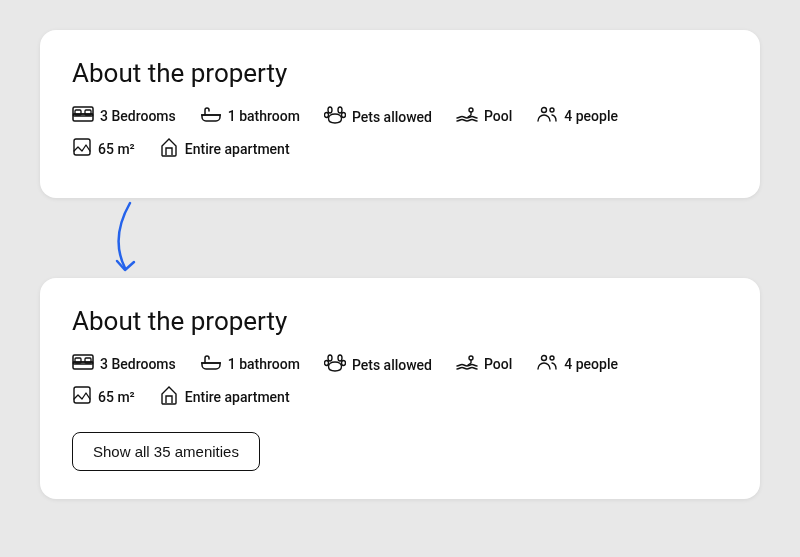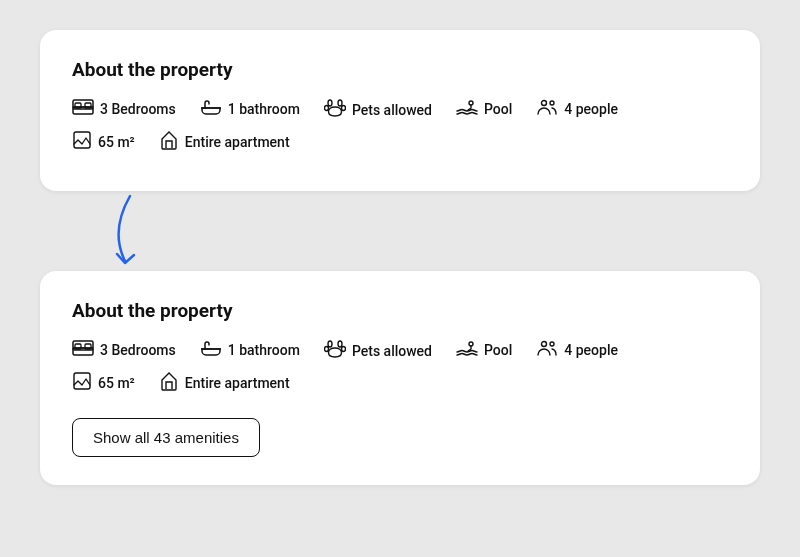--- a/index.html
+++ b/index.html
@@ -16,22 +16,22 @@
 
     .card {
       background: #ffffff;
       border-radius: 16px;
       padding: 28px 32px;
       width: 720px;
       box-shadow: 0 1px 4px rgba(0,0,0,0.08);
     }
 
     .card-title {
-      font-size: 19px;
-      font-weight: 700;
+      font-size: 26px;
+      font-weight: 400;
       color: #111111;
       margin-bottom: 18px;
     }
 
     .amenities-row {
       display: flex;
       flex-wrap: wrap;
       align-items: flex-start;
       gap: 6px 0;
       margin-bottom: 10px;
@@ -249,15 +249,15 @@
       <div class="amenity-item">
         <span class="amenity-icon">
           <svg width="20" height="20" viewBox="0 0 20 20" fill="none" xmlns="http://www.w3.org/2000/svg">
             <path d="M3 9l7-7 7 7v9a1 1 0 01-1 1H4a1 1 0 01-1-1V9z" stroke="#111" stroke-width="1.4"></path>
             <path d="M7 18v-7h6v7" stroke="#111" stroke-width="1.4"></path>
           </svg>
         </span>
         <span>Entire apartment</span>
       </div>
     </div>
-    <button class="show-amenities-btn">Show all 43 amenities</button>
+    <button class="show-amenities-btn">Show all 35 amenities</button>
   </div>
 </div>
 
 </body></html>

